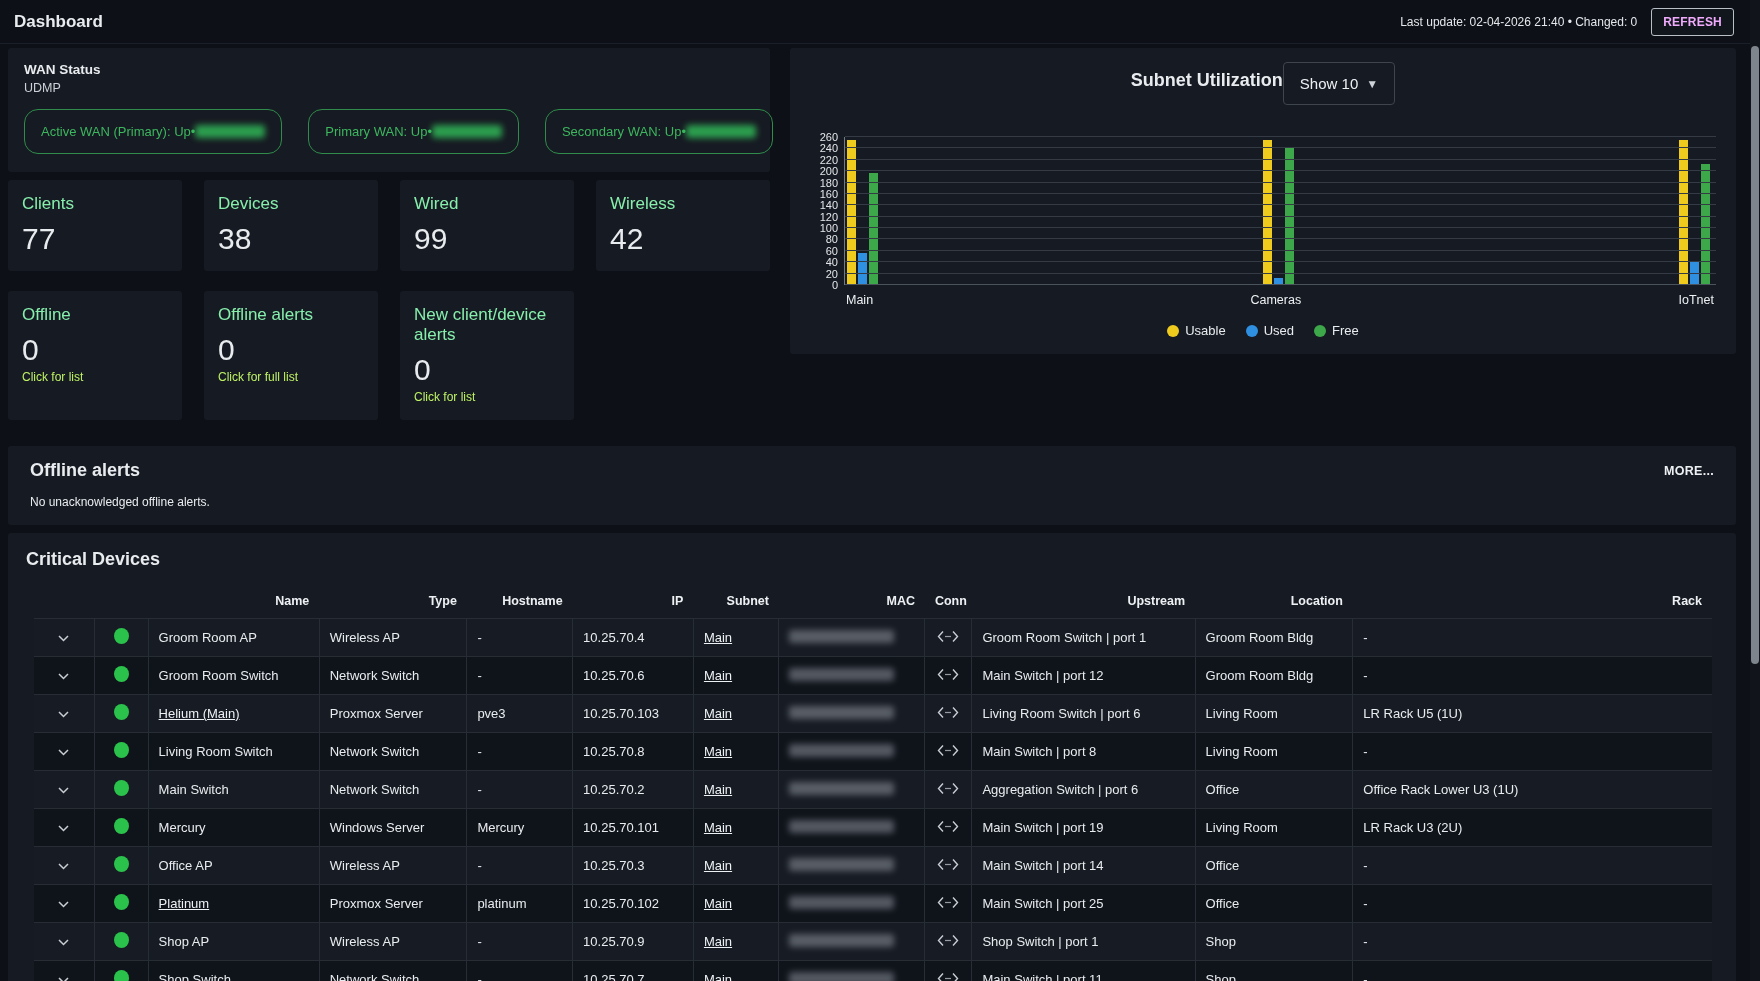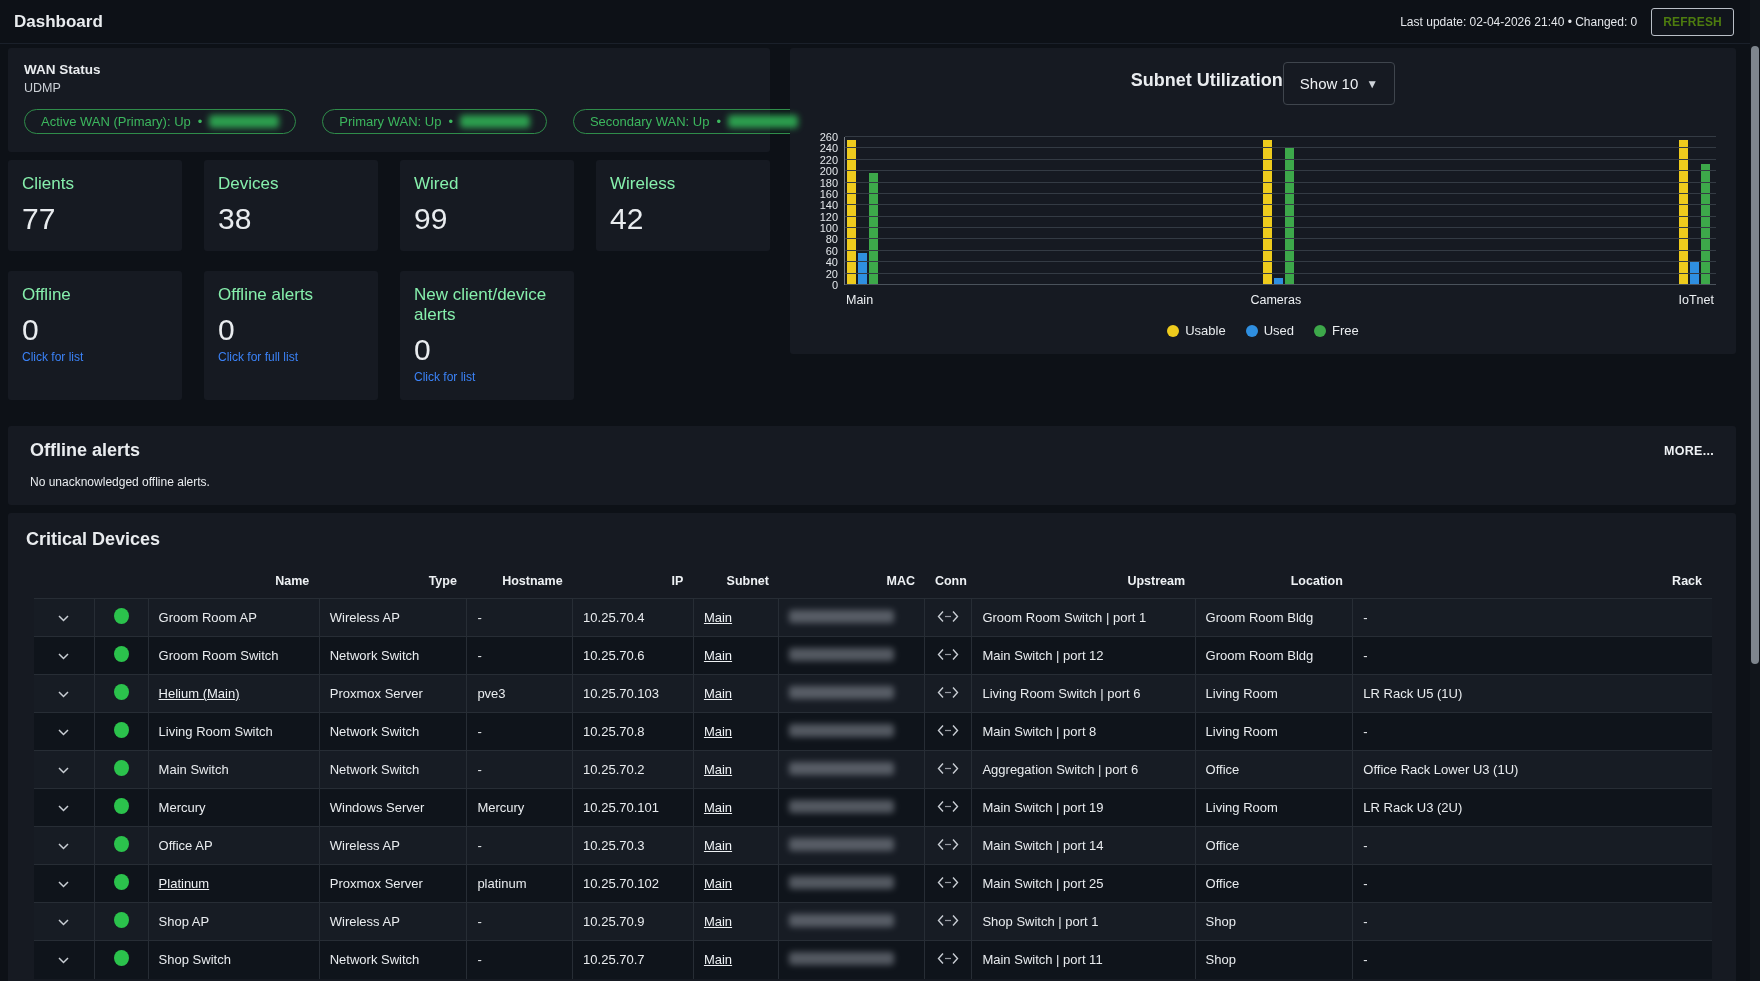--- a/index.html
+++ b/index.html
@@ -5,47 +5,47 @@
   * { margin:0; padding:0; box-sizing:border-box; }
   html,body { width:1760px; height:981px; overflow:hidden; background:#0d1117;
     font-family:"Liberation Sans", sans-serif; color:#e9ecef; }
 
   
   .topbar { height:44px; display:flex; align-items:center; justify-content:space-between;
     padding:0 26px 0 14px; border-bottom:1px solid #1a202a; }
   .topbar h1 { font-size:17px; font-weight:bold; }
   .topbar-right { display:flex; align-items:center; gap:14px; }
   .update-text { font-size:12px; color:#e4e7eb; }
-  .refresh-btn { background:#11151c; color:#4d7c0f; border:1px solid #b9bfc7; border-radius:3px;
+  .refresh-btn { background:#11151c; color:#f0abfc; border:1px solid #b9bfc7; border-radius:3px;
     font-size:12px; font-weight:bold; padding:6px 11px; letter-spacing:.2px; cursor:pointer;
     font-family:"Liberation Sans", sans-serif; }
 
   
   .main { margin:4px 24px 0 8px; }
   .top-section { display:flex; gap:20px; align-items:flex-start; }
   .left-col { width:762px; flex-shrink:0; }
   .panel { background:#161a22; border-radius:3px; }
 
   
   .wan-panel { padding:14px 16px 18px; margin-bottom:8px; }
   .wan-title { font-size:13.5px; font-weight:bold; }
   .wan-device { font-size:12.5px; color:#ccd1d7; margin-top:4px; }
   .pill-row { display:flex; gap:26px; margin-top:14px; }
-  .wan-pill { display:inline-flex; align-items:center; gap:7px; border:1px solid #2f8c4a;
-    border-radius:14px; padding:4px 16px; color:#3cb75e; font-size:13px; white-space:nowrap; }
+  .wan-pill { display:inline-flex; align-items:center; border:1px solid #2f8c4a;
+    border-radius:14px; padding:14px 16px; color:#3cb75e; font-size:13px; white-space:nowrap; }
   .redact { display:inline-block; height:13px; border-radius:3px; filter:blur(3px); }
   .redact-green { background:#2fae54; width:70px; opacity:.9; }
   .redact-gray { background:#a7adb7; width:105px; opacity:.45; }
 
   
   .stats-grid { display:grid; grid-template-columns:repeat(4,1fr); gap:20px 22px; }
   .stat-card { background:#161a22; border-radius:3px; padding:14px 14px 16px; }
   .stat-label { font-size:17px; color:#86efac; }
   .stat-value { font-size:30px; margin-top:8px; line-height:1.1; }
-  .stat-caption { font-size:12px; color:#3b82f6; margin-top:4px; }
+  .stat-caption { font-size:12px; color:#bef264; margin-top:4px; }
 
   
   .chart-panel { flex:1; padding:14px 20px 16px; }
   .chart-head { display:flex; justify-content:center; align-items:flex-start; }
   .chart-title { font-size:18px; font-weight:bold; margin-top:8px; }
   .show-select { border:1px solid #3f454d; border-radius:4px; background:#161a22;
     color:#eef1f4; font-size:15px; padding:12px 16px; display:flex; align-items:center; gap:8px;
     cursor:pointer; }
   .show-caret { color:#cdd2d8; font-size:12px; }
   .chart-body { display:flex; margin-top:32px; }

